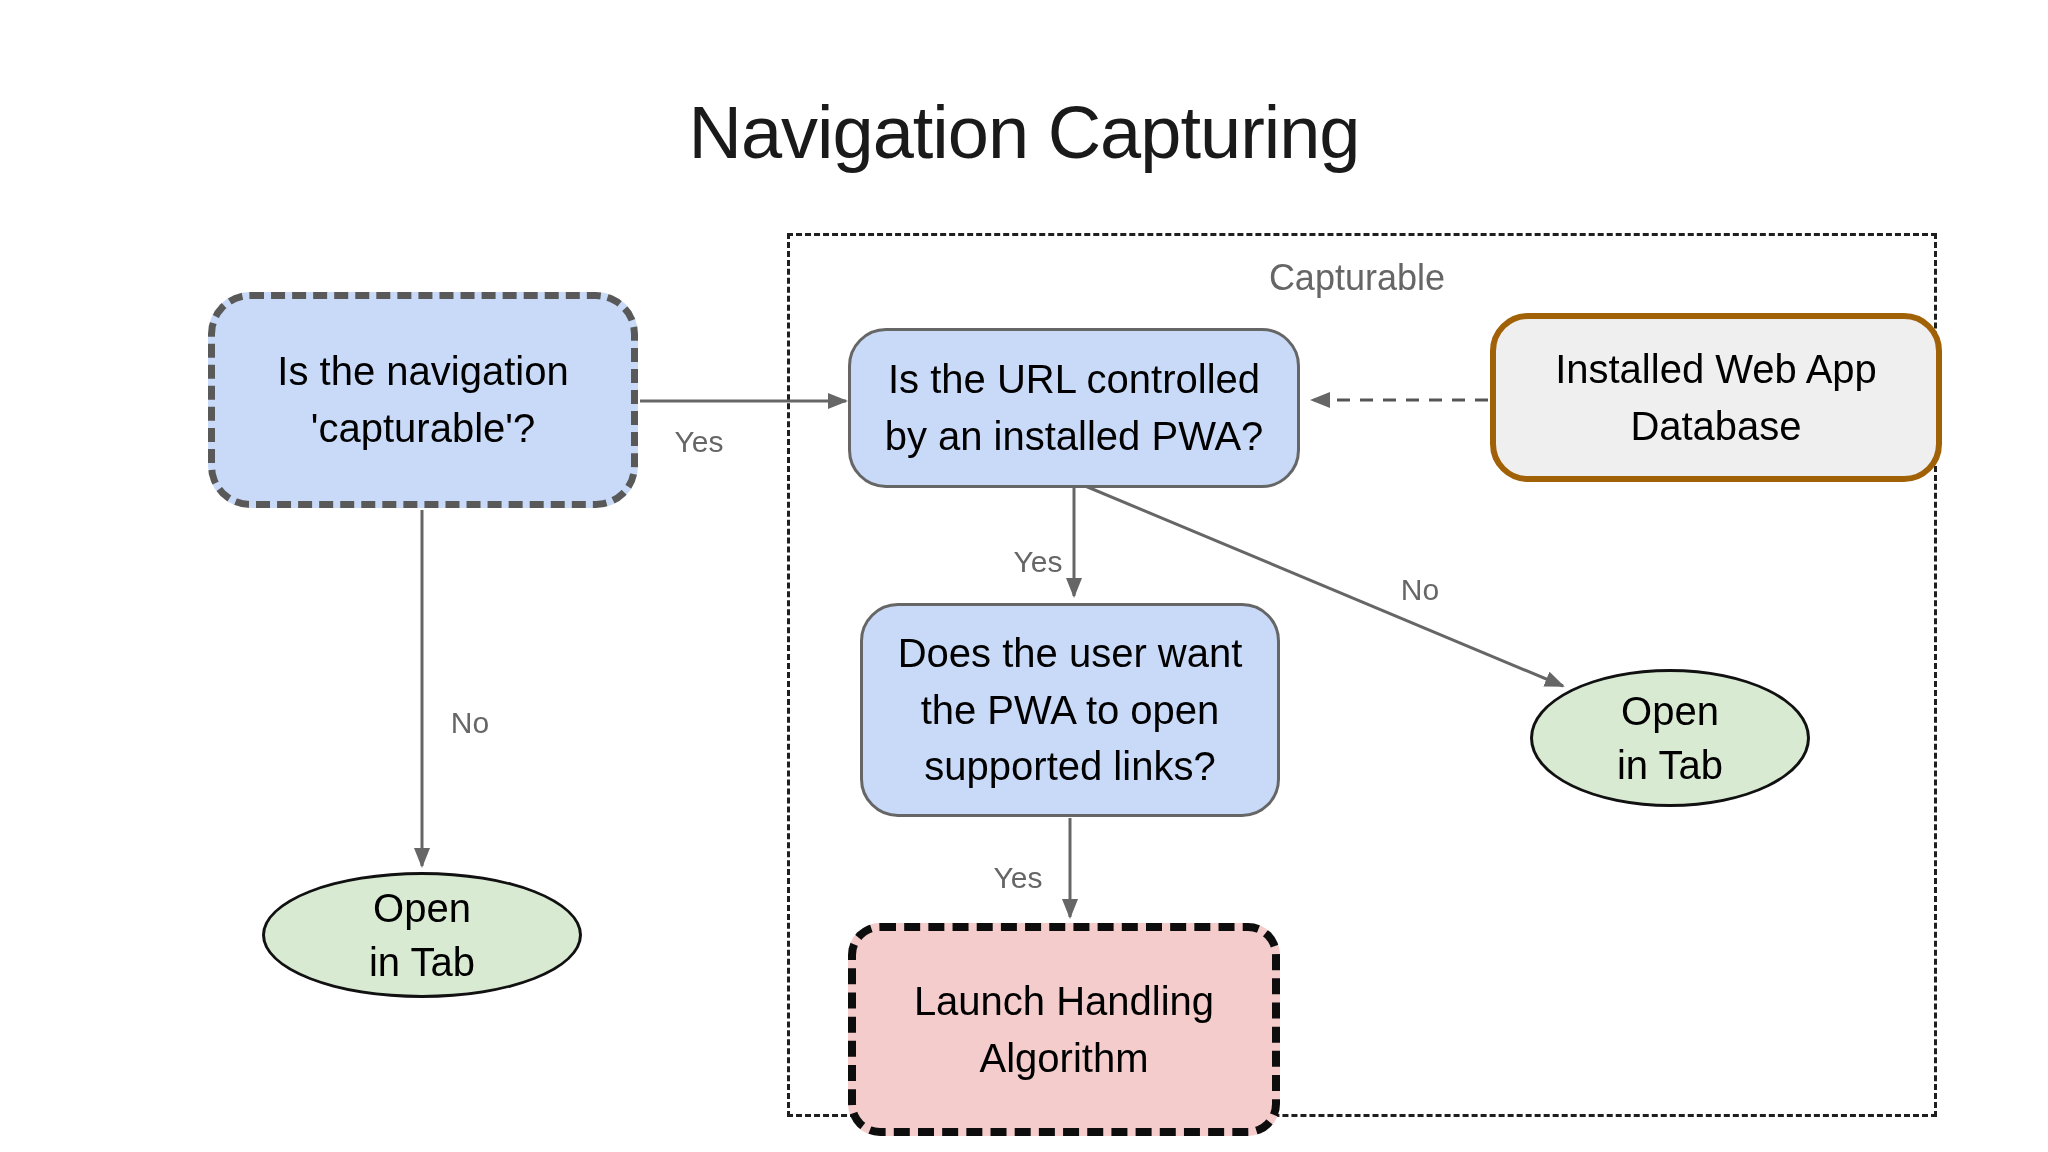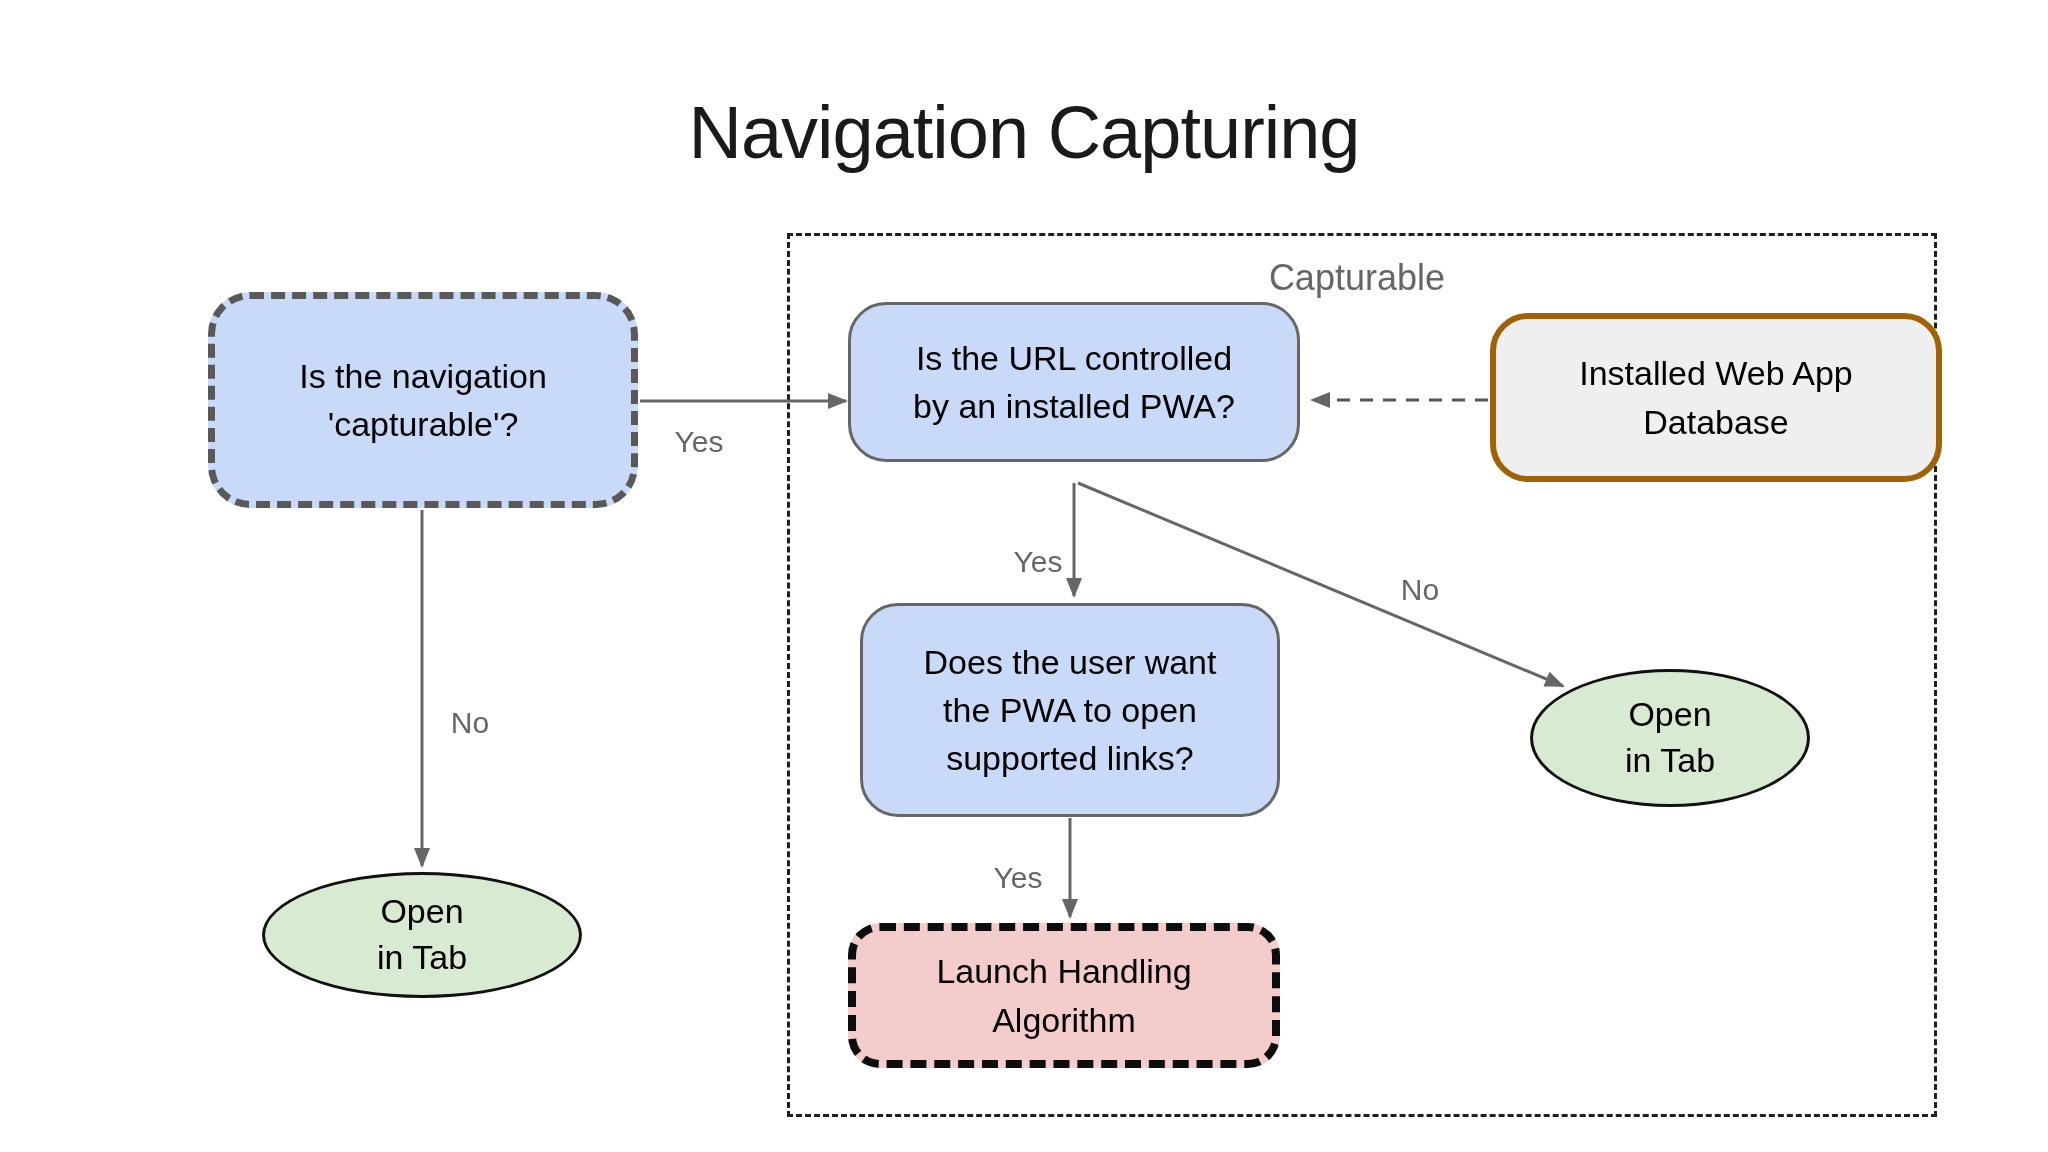--- a/index.html
+++ b/index.html
@@ -25,34 +25,34 @@
     position: absolute; left: 1245px; top: 256px; width: 200px;
     text-align: right; font-size: 36px; line-height: 1.2;
     color: var(--label-color, #666666);
   }
 
   svg.edges { position: absolute; left: 0; top: 0; pointer-events: none; }
 
   .node {
     position: absolute; display: flex; align-items: center; justify-content: center;
     text-align: center; white-space: pre-line; color: #000;
-    font-size: 34px; line-height: 1.42;
+    font-size: 40px; line-height: 1.42;
   }
   .decision { background: var(--decision-fill, #c9daf8); border: 3px solid #666666; border-radius: 38px; }
   .node-capturable-q {
     left: 208px; top: 292px; width: 430px; height: 216px;
     background: var(--decision-fill, #c9daf8);
     border: 7px dashed var(--dashed-node-border, #595959); border-radius: 42px;
   }
-  .node-url  { left: 848px;  top: 302px; width: 452px; height: 160px; }
+  .node-url  { left: 848px;  top: 328px; width: 452px; height: 160px; }
   .node-db   { left: 1490px; top: 313px; width: 452px; height: 169px;
                background: var(--data-fill, #efefef); border: 6px solid #a16207; border-radius: 38px; }
   .node-want { left: 860px;  top: 603px; width: 420px; height: 214px; }
   .node-launch {
-    left: 848px; top: 923px; width: 432px; height: 145px;
+    left: 848px; top: 923px; width: 432px; height: 213px;
     background: var(--process-fill, #f4cccc);
     border: 8px dashed #0d0d0d; border-radius: 32px;
   }
   .terminal {
     background: var(--terminal-fill, #d9ead3);
     border: 3px solid #111111; border-radius: 50%;
     line-height: 1.35;
     text-align: center;
   }
   .node-tab-left  { left: 262px;  top: 872px; width: 320px; height: 126px; }

